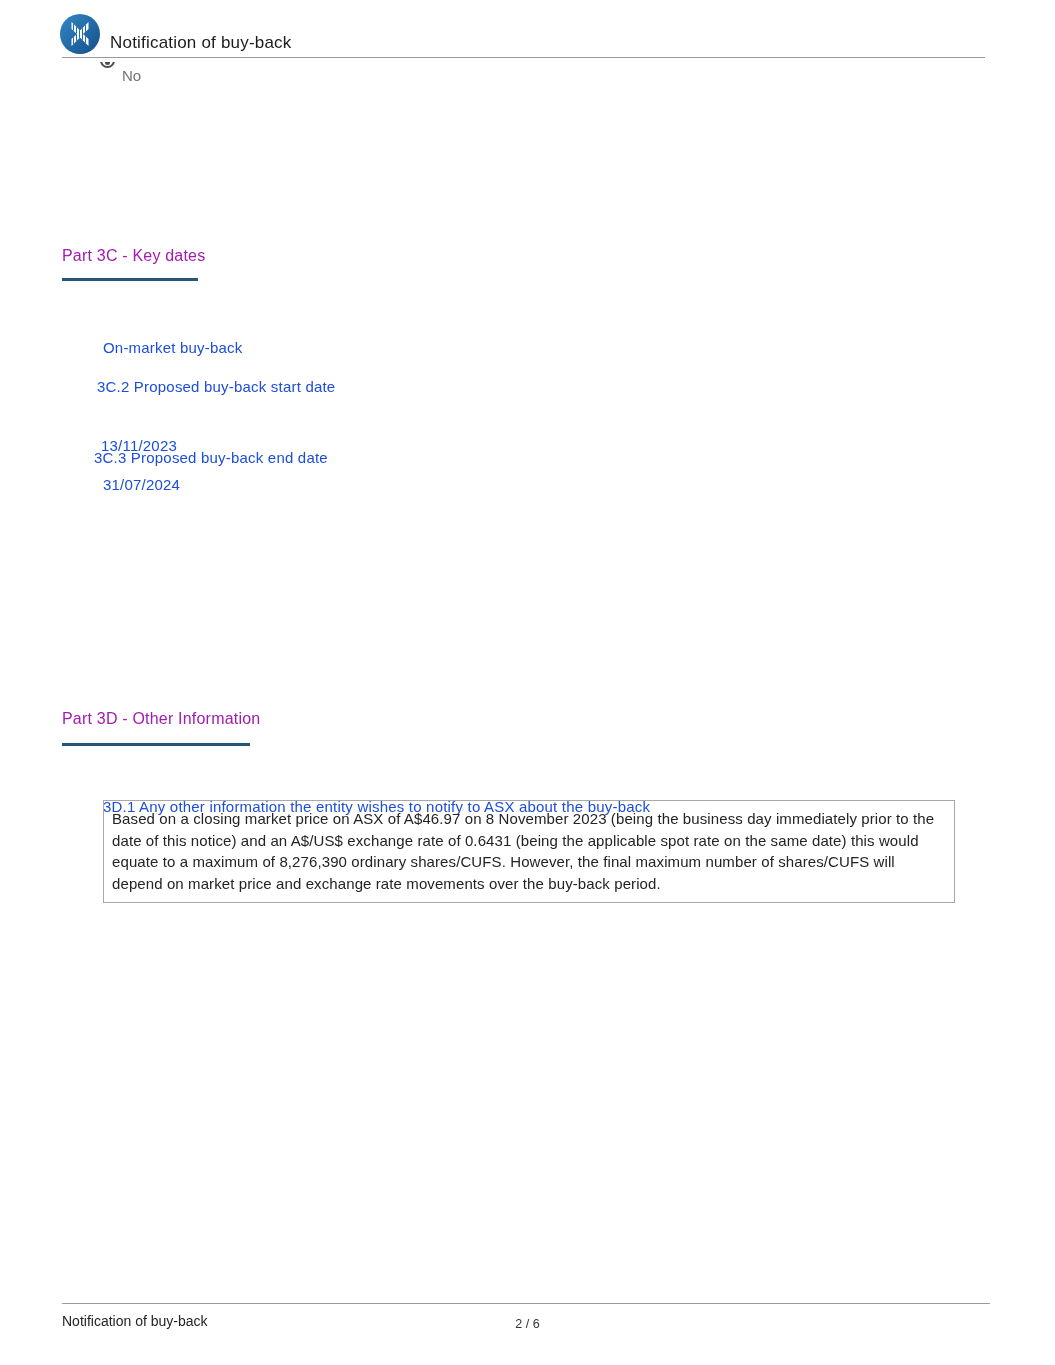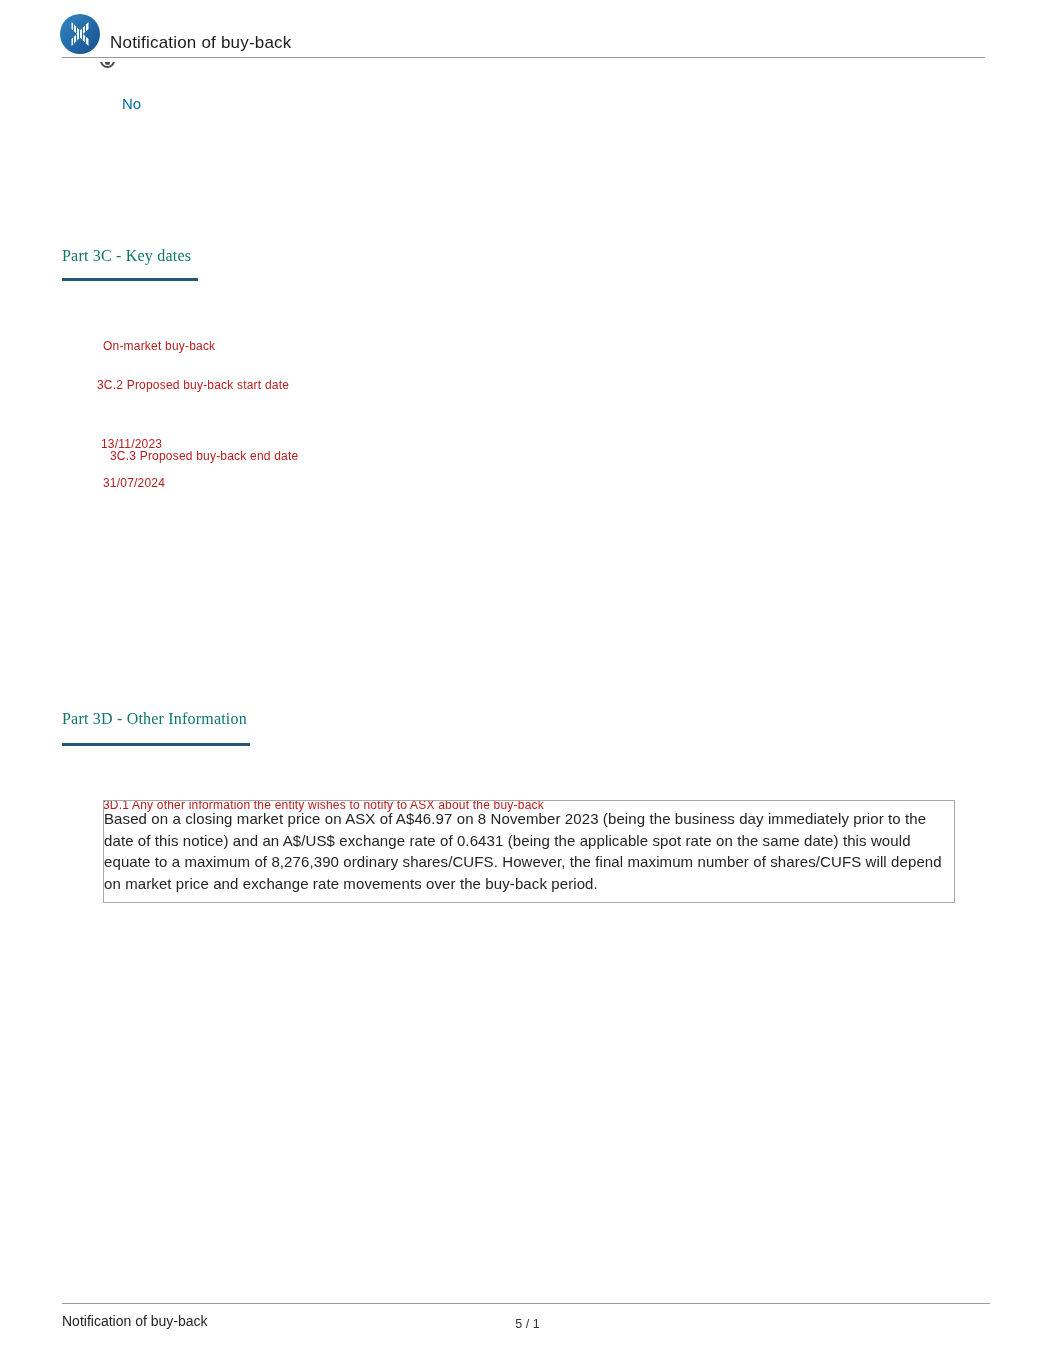--- a/index.html
+++ b/index.html
@@ -33,43 +33,43 @@
   .radio-cut .ring {
     position: absolute; left: 0; top: -9px;
     width: 15px; height: 15px; border-radius: 50%;
     border: 2px solid #4d4d4d; background: #fff;
   }
   .radio-cut .dot {
     position: absolute; left: 5px; top: -2px;
     width: 5px; height: 5px; border-radius: 50%;
     background: #4d4d4d;
   }
-  .radio-label { font-size: 15px; color: #0369a1; padding-top: 5px; margin-top: 28px; }
+  .radio-label { font-size: 15px; color: #737373; padding-top: 5px; }
 
   
-  .section-title { font-size: 16px; color: #0f766e; letter-spacing: 0.2px; font-family: Liberation Serif, serif; }
+  .section-title { font-size: 16px; color: #a21caf; letter-spacing: 0.2px; }
   .section-underline { height: 3px; background: #24567A; }
   .s3c-title { left: 62px; top: 247px; }
   .s3c-underline { left: 62px; top: 278px; width: 136px; }
   .s3d-title { left: 62px; top: 710px; text-align: right; }
   .s3d-underline { left: 62px; top: 743px; width: 188px; }
 
   
-  .field-text { font-size: 12px; letter-spacing: 0.2px; color: #b91c1c; }
+  .field-text { font-size: 15px; letter-spacing: 0.2px; color: #1d4ed8; }
   .subheading     { left: 103px; top: 339px; }
   .f3c2-label     { left: 97px; top: 378px; }
   .f3c2-value     { left: 101px; top: 405px; margin-top: 32px; }
-  .f3c3-label     { left: 110px; top: 449px; }
+  .f3c3-label     { left: 94px; top: 449px; }
   .f3c3-value     { left: 103px; top: 476px; }
   .f3d1-label     { left: 103px; top: 798px; }
 
   .info-box {
     left: 103px; top: 800px; width: 852px; min-height: 93px;
     border: 1px solid #a8a8a8;
-    padding: 7px 10px 8px 0;
+    padding: 7px 10px 8px 8px;
     font-size: 15px; line-height: 21.5px; color: #242424;
     letter-spacing: 0.1px;
   }
 
   
   .footer-rule {
     left: 62px; top: 1303px; width: 928px; height: 0;
     border-top: 1px solid #9a9a9a;
   }
   .footer-title { left: 62px; top: 1313px; font-size: 14px; color: #242424; }
@@ -127,13 +127,13 @@
 <div class="abs field-text f3c3-value">31/07/2024</div>
 
 <div class="abs section-title s3d-title">Part 3D - Other Information</div>
 <div class="abs section-underline s3d-underline"></div>
 
 <div class="abs field-text f3d1-label">3D.1 Any other information the entity wishes to notify to ASX about the buy-back</div>
 <div class="abs info-box">Based on a closing market price on ASX of A$46.97 on 8 November 2023 (being the business day immediately prior to the date of this notice) and an A$/US$ exchange rate of 0.6431 (being the applicable spot rate on the same date) this would equate to a maximum of 8,276,390 ordinary shares/CUFS. However, the final maximum number of shares/CUFS will depend on market price and exchange rate movements over the buy-back period.</div>
 
 <div class="abs footer-rule"></div>
 <div class="abs footer-title">Notification of buy-back</div>
-<div class="abs footer-page">5 / 1</div>
+<div class="abs footer-page">2 / 6</div>
 
 </body></html>

